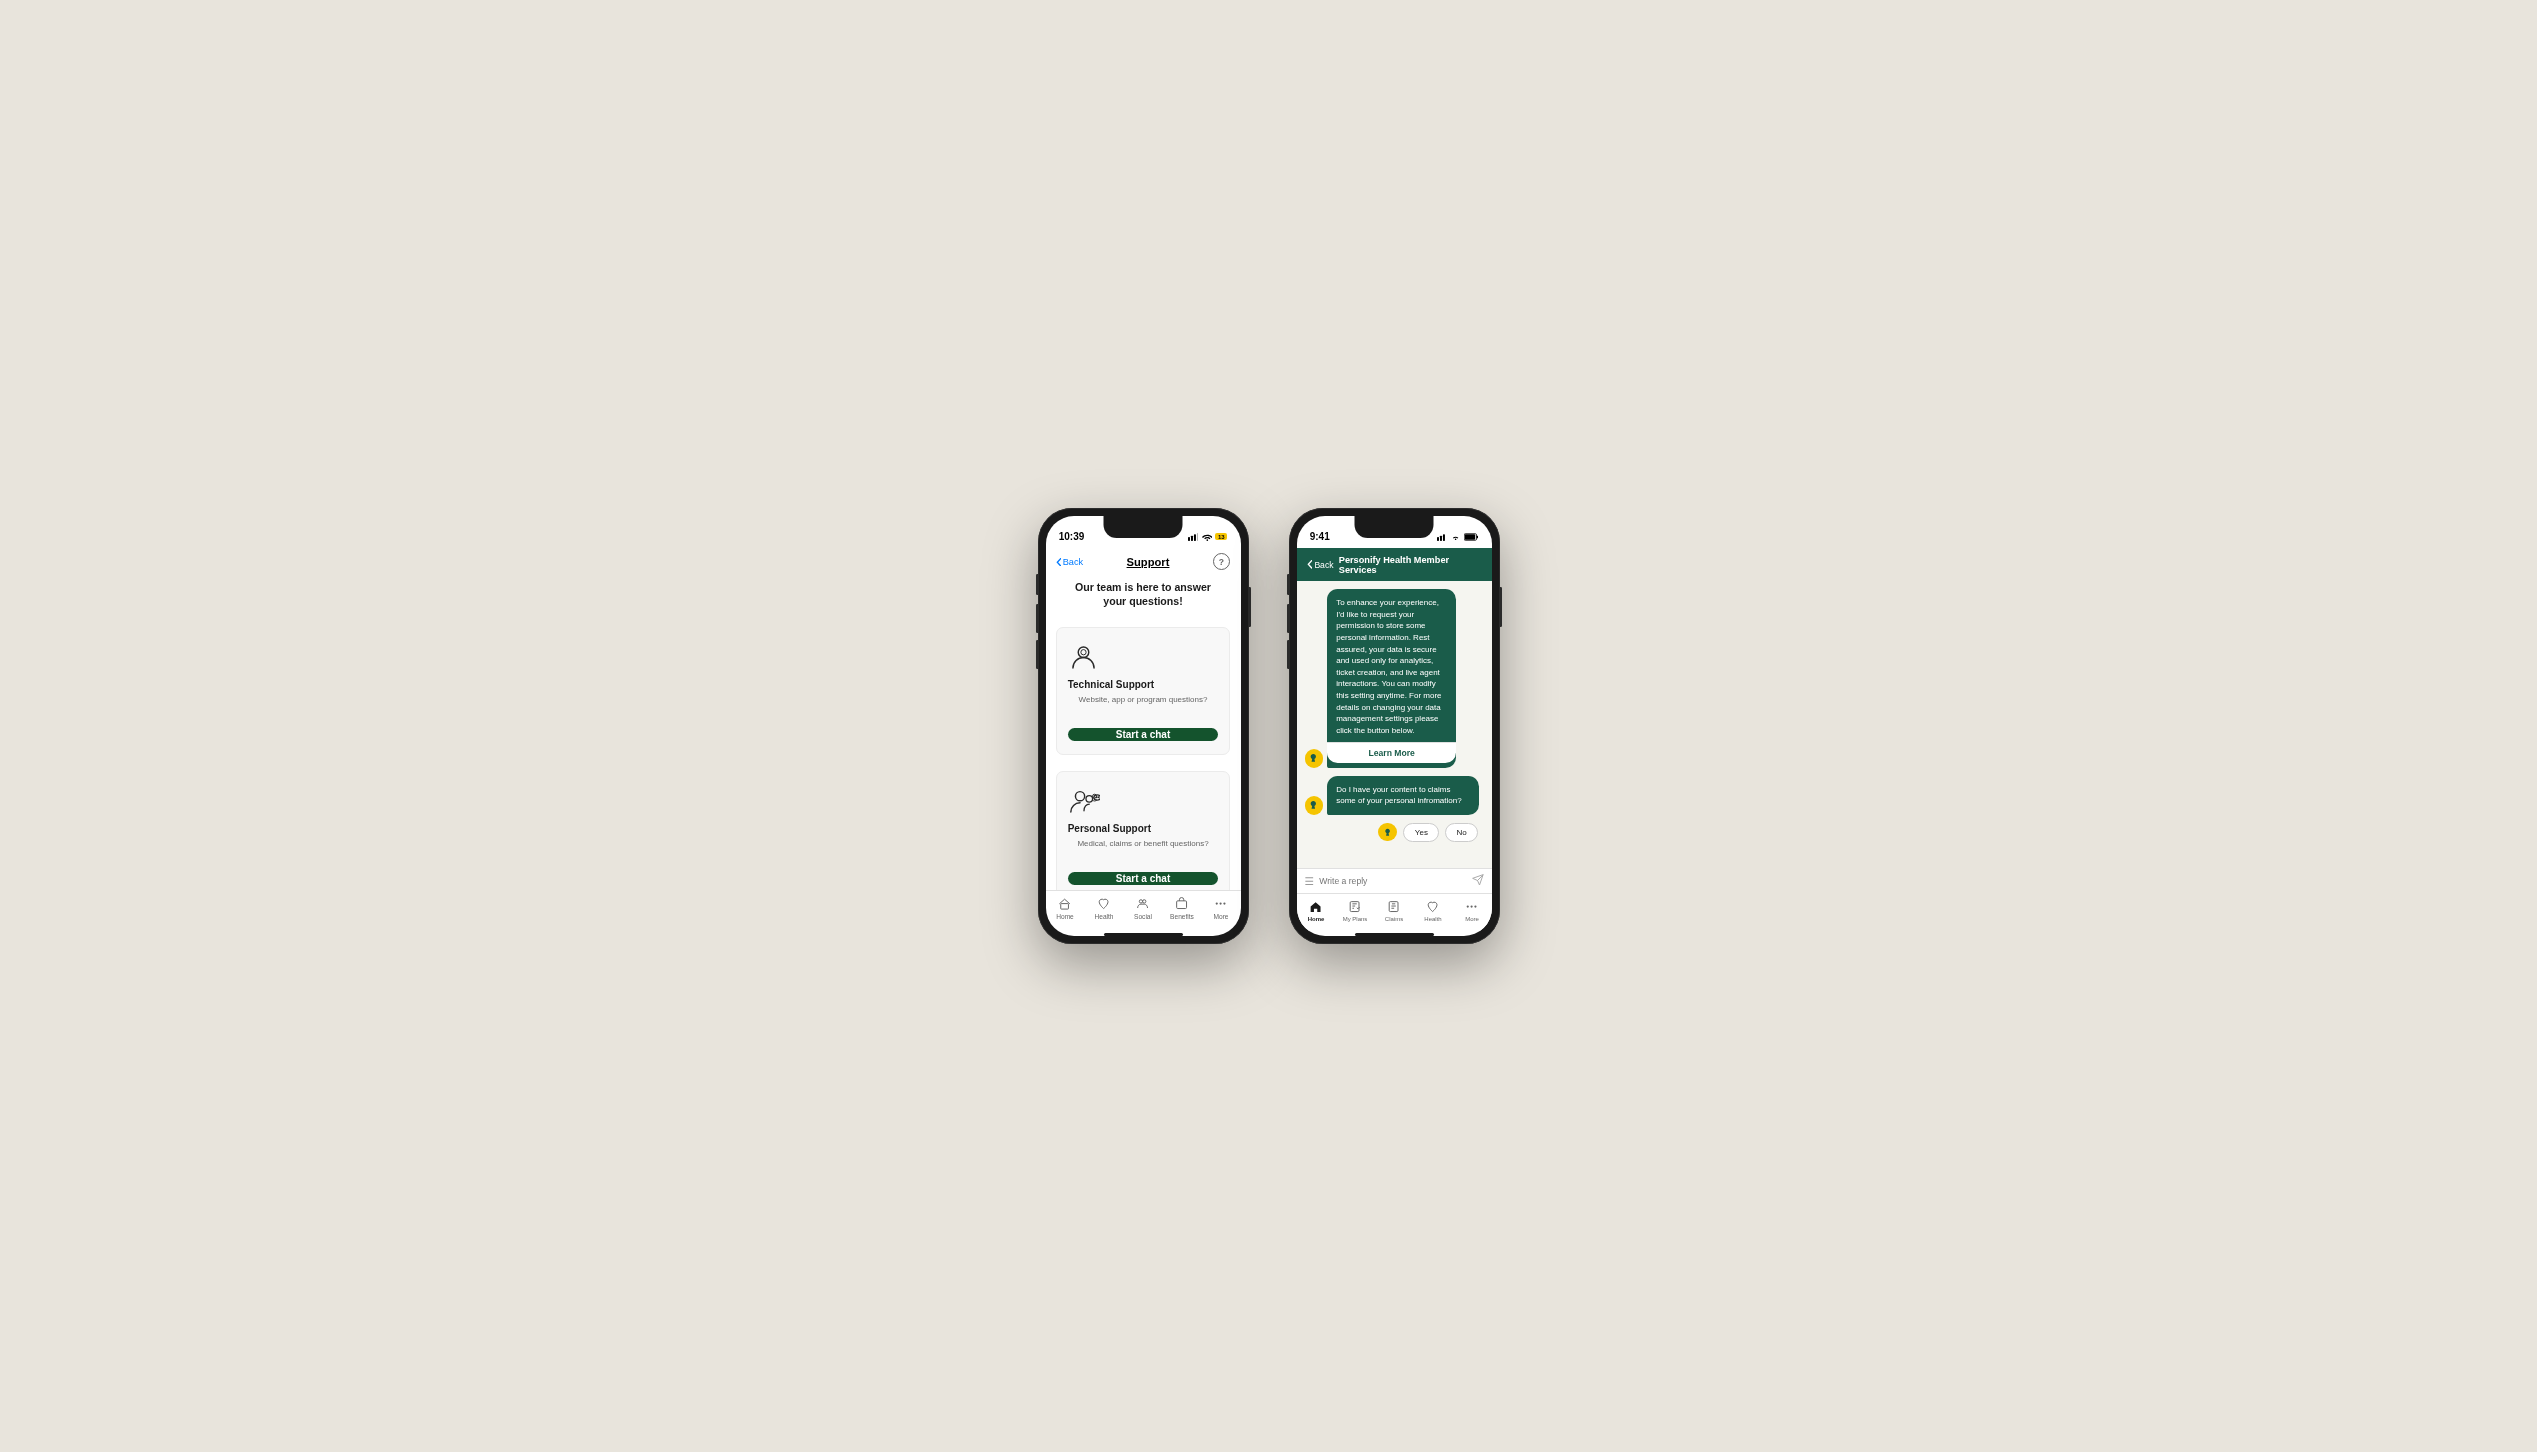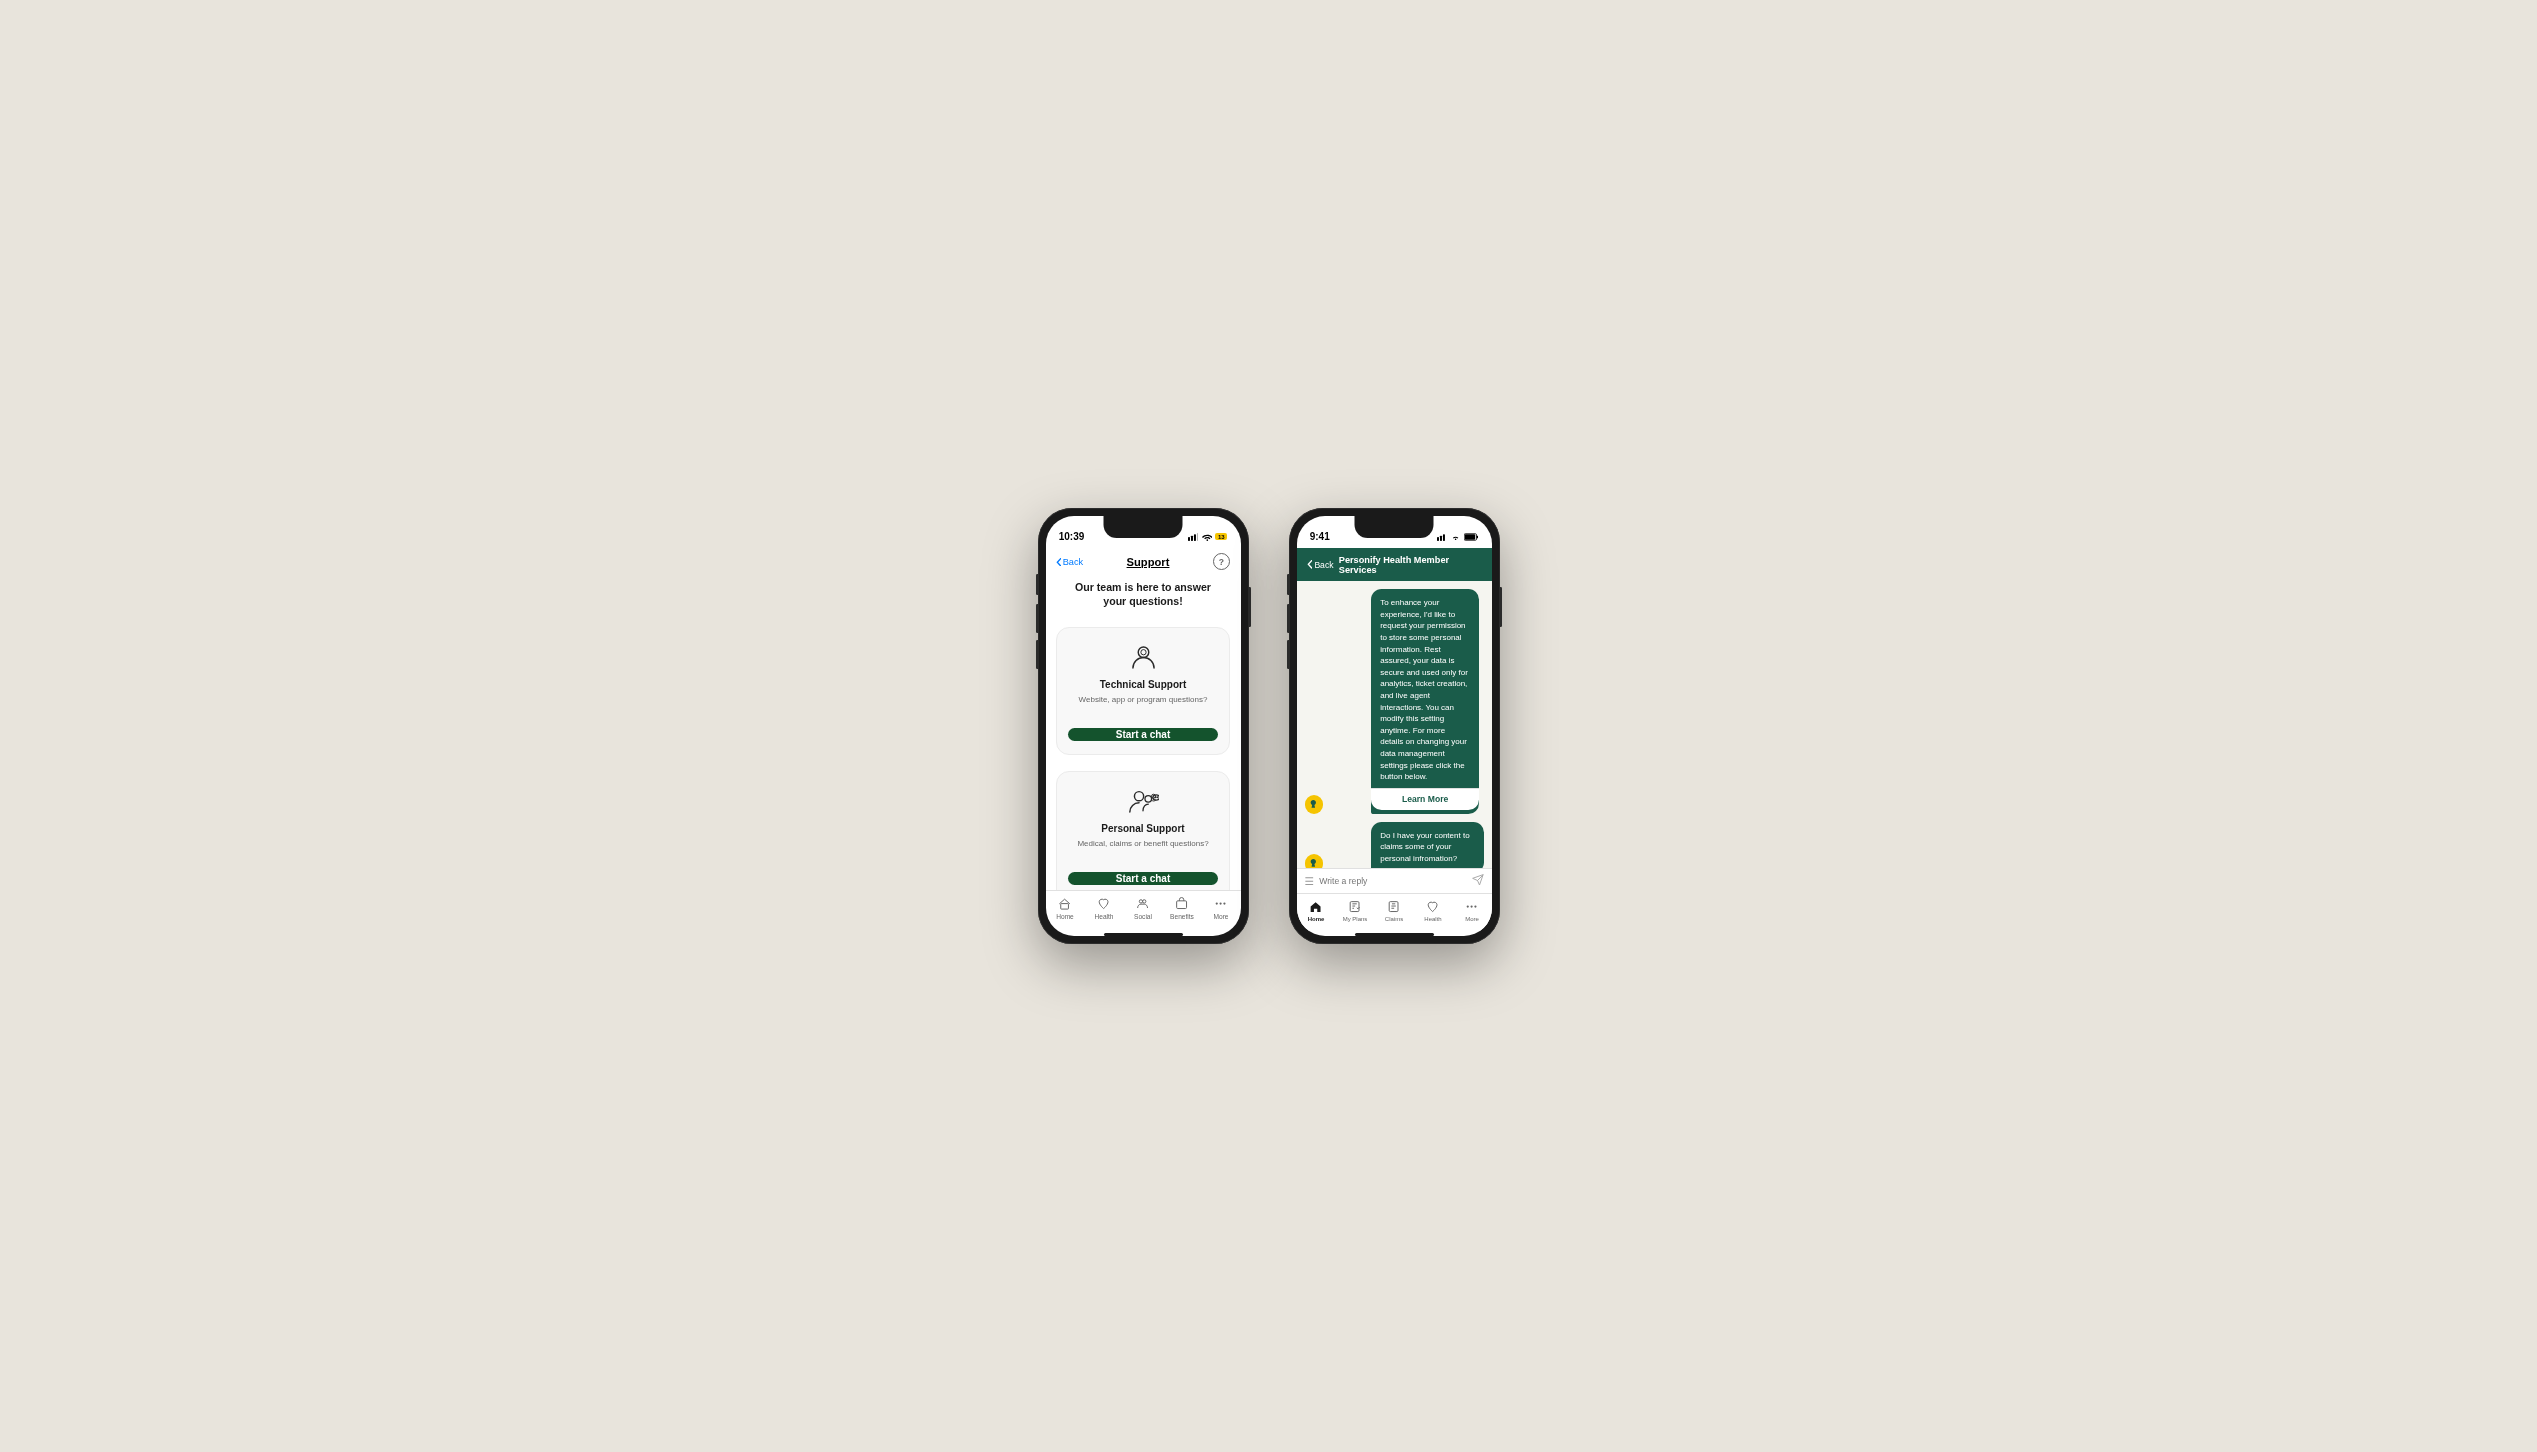--- a/index.html
+++ b/index.html
@@ -123,25 +123,24 @@
     .hero-text {
       text-align: center;
       font-size: 10.6px;
       font-weight: 600;
       color: #1a1a1a;
       padding: 5.3px 13.2px 2.6px;
       line-height: 1.3;
     }
     .support-card {
       background: #f8f8f8;
-      border-radius: 13px;
+      border-radius: 7px;
       padding: 13.2px 10.6px;
       display: flex;
       flex-direction: column;
-      align-items: center;
       gap: 5.3px;
       border: 0.7px solid #ebebeb;
     }
     .card-icon {
       width: 32px;
       height: 32px;
       display: flex;
       align-items: center;
       justify-content: center;
     }
@@ -253,21 +252,20 @@
       display: flex;
       align-items: flex-end;
       gap: 4px;
     }
     .msg-bubble {
       max-width: 85%;
       padding: 8px 9.2px;
       border-radius: 10.6px;
       font-size: 8px;
       line-height: 1.45;
-      margin-left: 44px;
     }
     .msg-bot {
       background: #1a5c4a;
       color: #fff;
       border-bottom-left-radius: 2.6px;
     }
     .msg-bot-secondary {
       background: #1a5c4a;
       color: #fff;
       border-bottom-left-radius: 2.6px;

